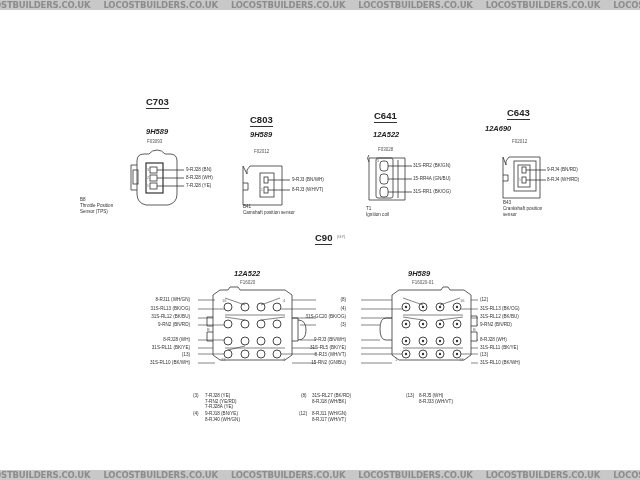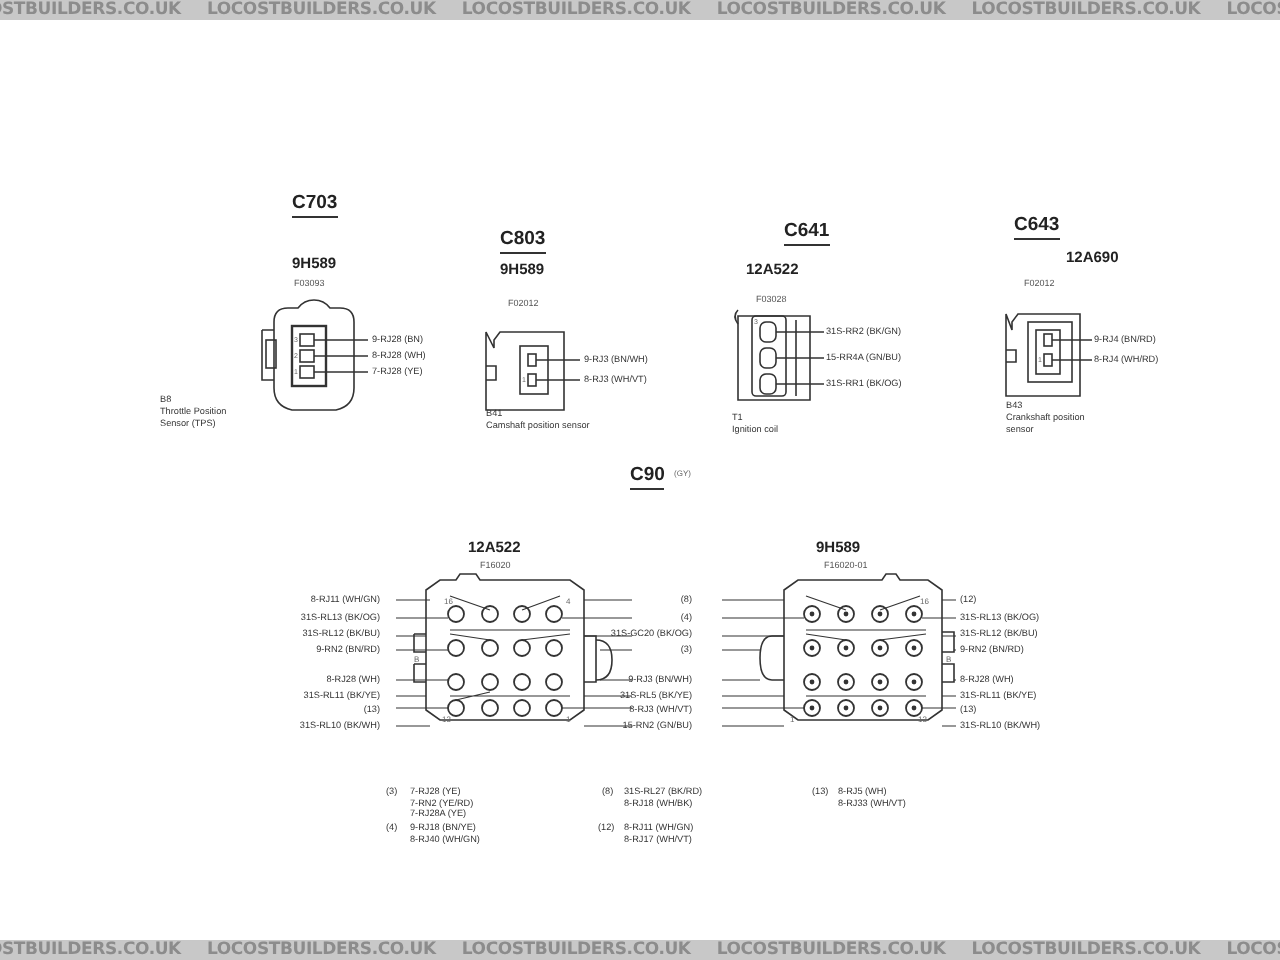--- a/index.html
+++ b/index.html
@@ -14,21 +14,21 @@
     background: #c8c8c8; overflow: hidden; white-space: nowrap;
     font-family: "DejaVu Sans", sans-serif; font-weight: bold;
     font-size: 8.5px; line-height: 10px; color: #8c8c8c; letter-spacing: -0.2px;
   }
   .wm span { display: inline-block; margin-right: 13px; }
   .wm.top { top: 0; }
   .wm.bottom { top: 470px; }
   .abs { position: absolute; white-space: nowrap; }
   .cname { font-weight: bold; font-size: 9.5px; }
   .cname.u { border-bottom: 1px solid #333; padding-bottom: 1px; }
-  .pn { font-weight: bold; font-size: 7.5px; }
+  .pn { font-weight: bold; font-size: 7.5px; font-style: italic; }
   .fig { font-size: 4.5px; color: #555; }
   .wire { font-size: 4.6px; color: #333; }
   .desc { font-size: 4.6px; color: #333; line-height: 6px; }
   .note { font-size: 4.6px; color: #333; line-height: 5.6px; }
   .gy { font-size: 4px; color: #666; }
   svg { position: absolute; left: 0; top: 0; }
 </style>
 </head>
 <body>
 
@@ -179,33 +179,33 @@
 <div class="abs cname u" style="left:250px;top:114px">C803</div>
 <div class="abs pn" style="left:250px;top:130px">9H589</div>
 <div class="abs fig" style="left:254px;top:149px">F02012</div>
 <div class="abs wire" style="left:292px;top:177px">9-RJ3 (BN/WH)</div>
 <div class="abs wire" style="left:292px;top:187px">8-RJ3 (WH/VT)</div>
 <div class="abs desc" style="left:243px;top:204px">
   <div>B41</div>
   <div>Camshaft position sensor</div>
 </div>
 
-<div class="abs cname u" style="left:392px;top:110px">C641</div>
+<div class="abs cname u" style="left:374px;top:110px">C641</div>
 <div class="abs pn" style="left:373px;top:130px">12A522</div>
 <div class="abs fig" style="left:378px;top:147px">F03028</div>
 <div class="abs wire" style="left:413px;top:163px">31S-RR2 (BK/GN)</div>
 <div class="abs wire" style="left:413px;top:176px">15-RR4A (GN/BU)</div>
 <div class="abs wire" style="left:413px;top:189px">31S-RR1 (BK/OG)</div>
 <div class="abs desc" style="left:366px;top:206px">
   <div>T1</div>
   <div>Ignition coil</div>
 </div>
 
 <div class="abs cname u" style="left:507px;top:107px">C643</div>
-<div class="abs pn" style="left:533px;top:124px">12A690</div>
+<div class="abs pn" style="left:485px;top:124px">12A690</div>
 <div class="abs fig" style="left:512px;top:139px">F02012</div>
 <div class="abs wire" style="left:547px;top:167px">9-RJ4 (BN/RD)</div>
 <div class="abs wire" style="left:547px;top:177px">8-RJ4 (WH/RD)</div>
 <div class="abs desc" style="left:503px;top:200px">
   <div>B43</div>
   <div>Crankshaft position</div>
   <div>sensor</div>
 </div>
 
 <div class="abs cname u" style="left:315px;top:232px">C90</div>

